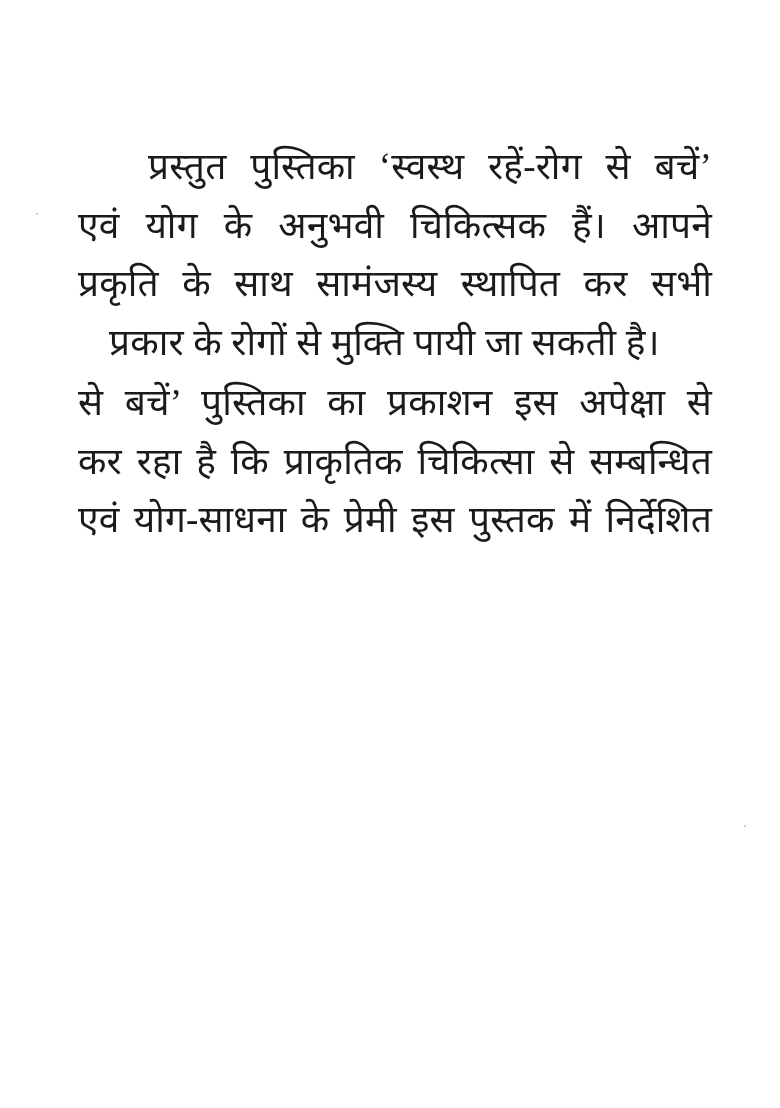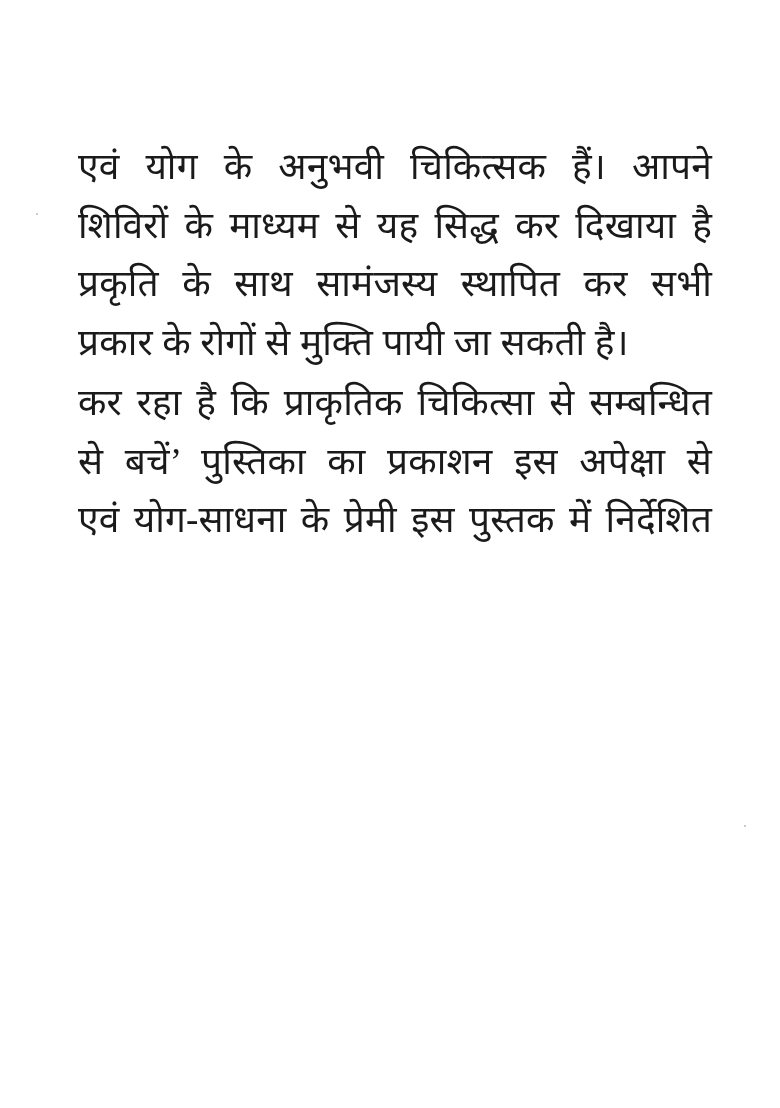--- a/index.html
+++ b/index.html
@@ -25,46 +25,47 @@
       height: 58.5px;
       line-height: 58.5px;
       font-size: 37px;
       white-space: nowrap;
       text-align: justify;
       text-align-last: justify;
       letter-spacing: 0.2px;
     }
     .line.last {
       text-align-last: left;
+      margin-left: 31px;
     }
     .line.indent {
       padding-left: 70px;
     }
     .para + .para {
       margin-top: 2px;
     }
     .speck {
       position: absolute;
       width: 2px;
       height: 2px;
       background: #bbb;
       border-radius: 1px;
     }
   </style>
 </head>
 <body>
 
 <div class="page">
   <div class="para">
+    <div class="line indent">प्रस्तुत पुस्तिका ‘स्वस्थ रहें-रोग से बचें’</div>
     <div class="line">एवं योग के अनुभवी चिकित्सक हैं। आपने</div>
-    <div class="line">शिविरों के माध्यम से यह सिद्ध कर दिखाया है</div>
     <div class="line">प्रकृति के साथ सामंजस्य स्थापित कर सभी</div>
     <div class="line last">प्रकार के रोगों से मुक्ति पायी जा सकती है।</div>
   </div>
   <div class="para">
+    <div class="line">से बचें’ पुस्तिका का प्रकाशन इस अपेक्षा से</div>
     <div class="line">कर रहा है कि प्राकृतिक चिकित्सा से सम्बन्धित</div>
-    <div class="line">से बचें’ पुस्तिका का प्रकाशन इस अपेक्षा से</div>
     <div class="line">एवं योग-साधना के प्रेमी इस पुस्तक में निर्देशित</div>
   </div>
 </div>
 
 <div class="speck" style="left:36px;top:213px;"></div>
 <div class="speck" style="left:744px;top:825px;"></div>
 
 </body></html>

